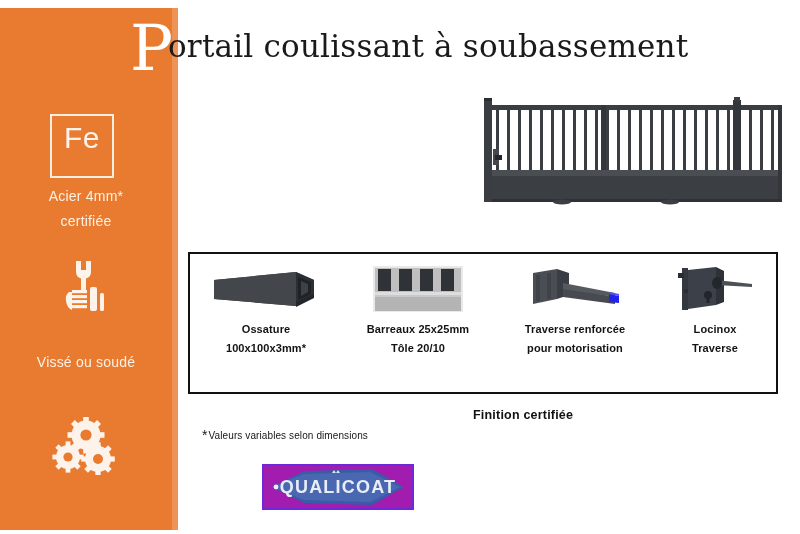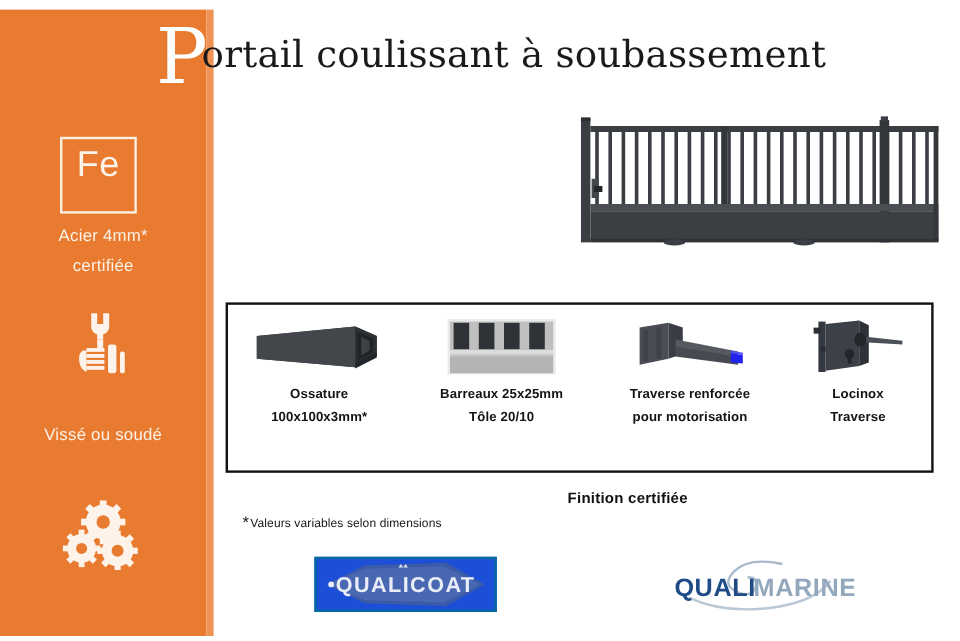--- a/index.html
+++ b/index.html
@@ -165,23 +165,23 @@
     letter-spacing: 0.2px;
     white-space: nowrap;
     margin-left: 38px;
   }
 
   
   .logo-qualicoat {
     position: absolute;
     left: 262px; top: 464px;
     width: 152px; height: 46px;
-    border: 2px solid #0369a1;
+    border: 2px solid #6d28d9;
     box-sizing: border-box;
-    background: #1d4ed8;
+    background: #a21caf;
   }
   .logo-qualimarine {
     position: absolute;
     left: 556px; top: 464px;
     width: 156px; height: 46px;
   }
   .logo-svg { display: block; }
 </style>
 </head>
 <body>
@@ -427,23 +427,14 @@
       <path d="M8 21 L40 8 L106 6 L136 21 L106 36 L40 34 Z" fill="#4A68B2"></path>
 
       <text x="74" y="27" text-anchor="middle" font-family="'Liberation Sans', sans-serif" font-size="18" font-weight="bold" fill="#E8EDF7" letter-spacing="1.2">QUALICOAT</text>
 
       <path d="M68 7 l2 -3 l2 3 l2 -3 l2 3 z" fill="#DDE4F2"></path>
 
       <circle cx="12" cy="21" r="2.4" fill="#E8EDF7"></circle>
     </svg>
   </div>
 
-  <div class="logo-qualimarine">
-    <svg class="logo-svg" width="156" height="46" viewBox="0 0 156 46" aria-hidden="true">
-
-      <path d="M96 6 q-28 -6 -40 6 q-12 12 4 18 q12 4 14 -6 q1 -7 -7 -7" fill="none" stroke="#A8BACB" stroke-width="2"></path>
-      <path d="M18 34 q30 14 72 8 q34 -5 46 -22" fill="none" stroke="#B9C8D6" stroke-width="2"></path>
-      <text x="6" y="33" font-family="'Liberation Sans', sans-serif" font-size="21" font-weight="bold" fill="#1F4C86" letter-spacing="0.5">QUALI</text>
-      <text x="72" y="33" font-family="'Liberation Sans', sans-serif" font-size="21" font-weight="bold" fill="#93A8BC" letter-spacing="0.5">MARINE</text>
-    </svg>
-  </div>
 
 </div>
 
 </body></html>

